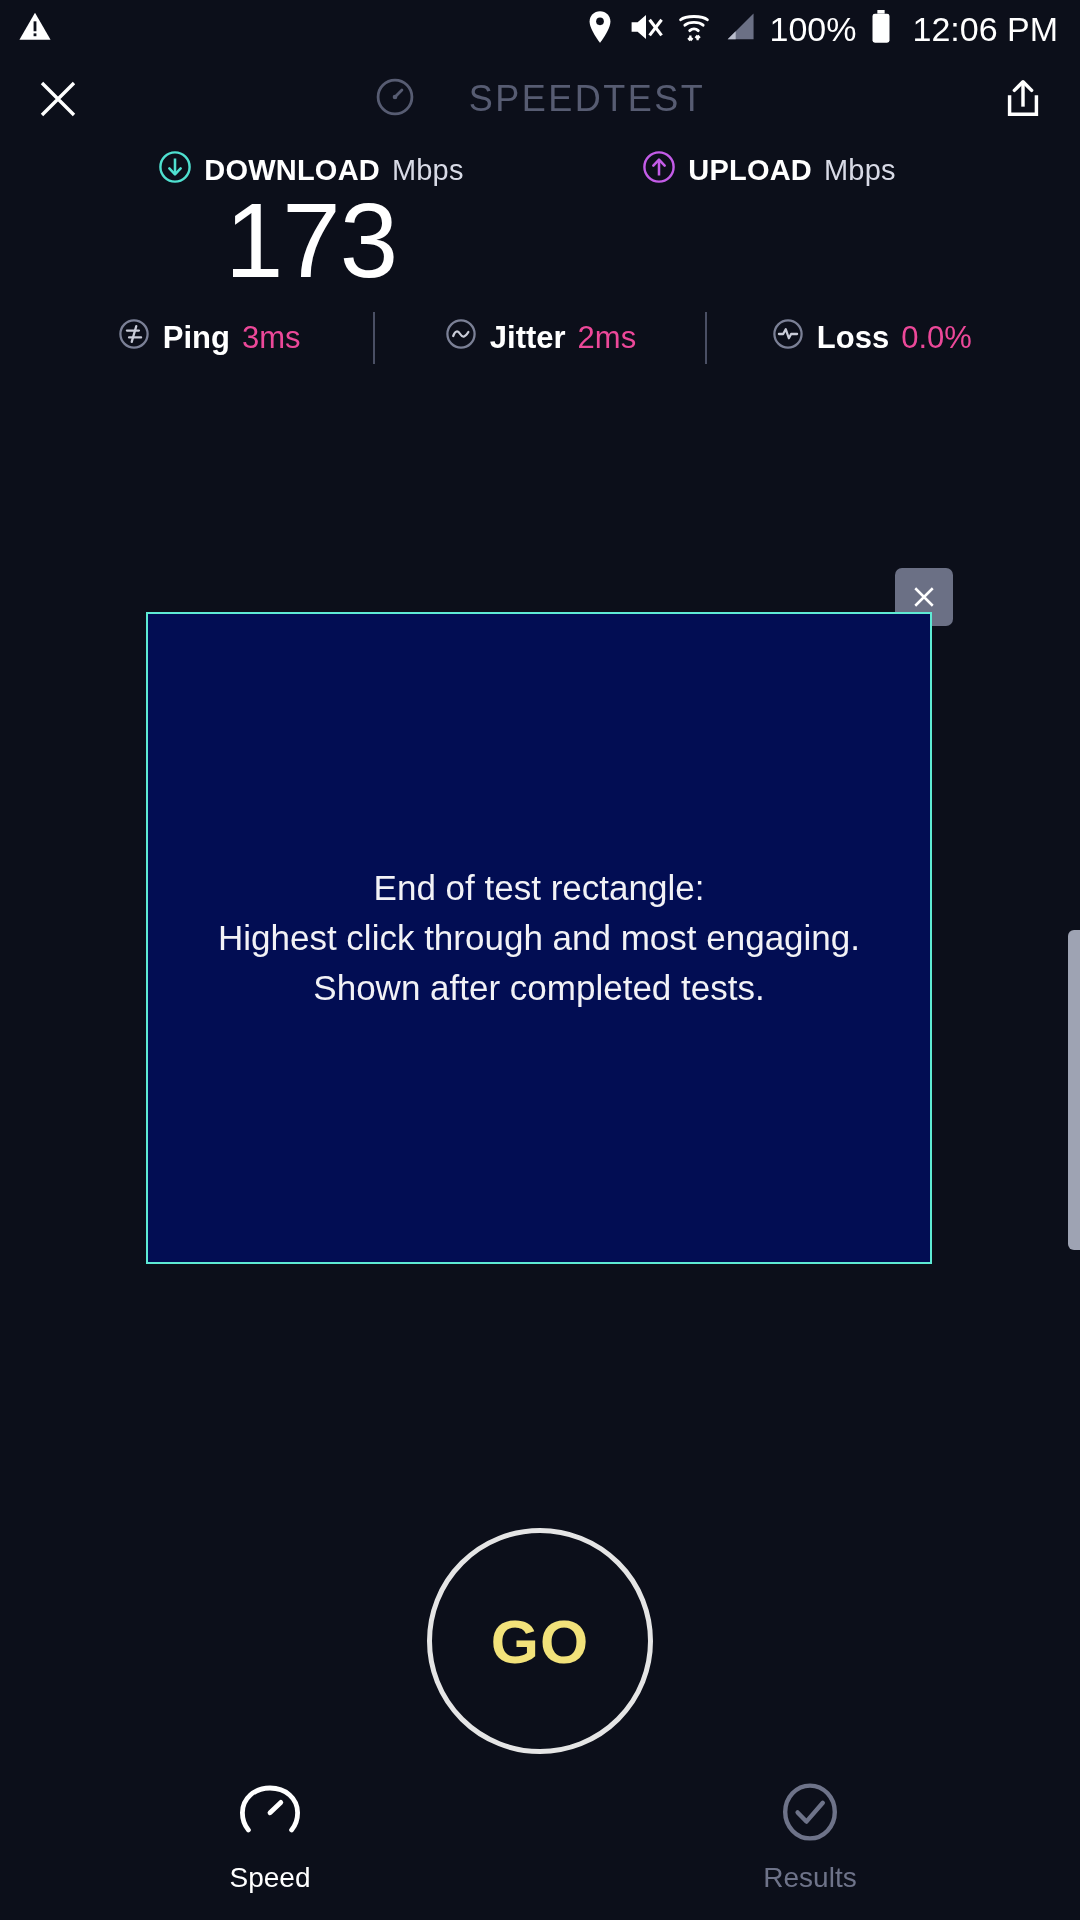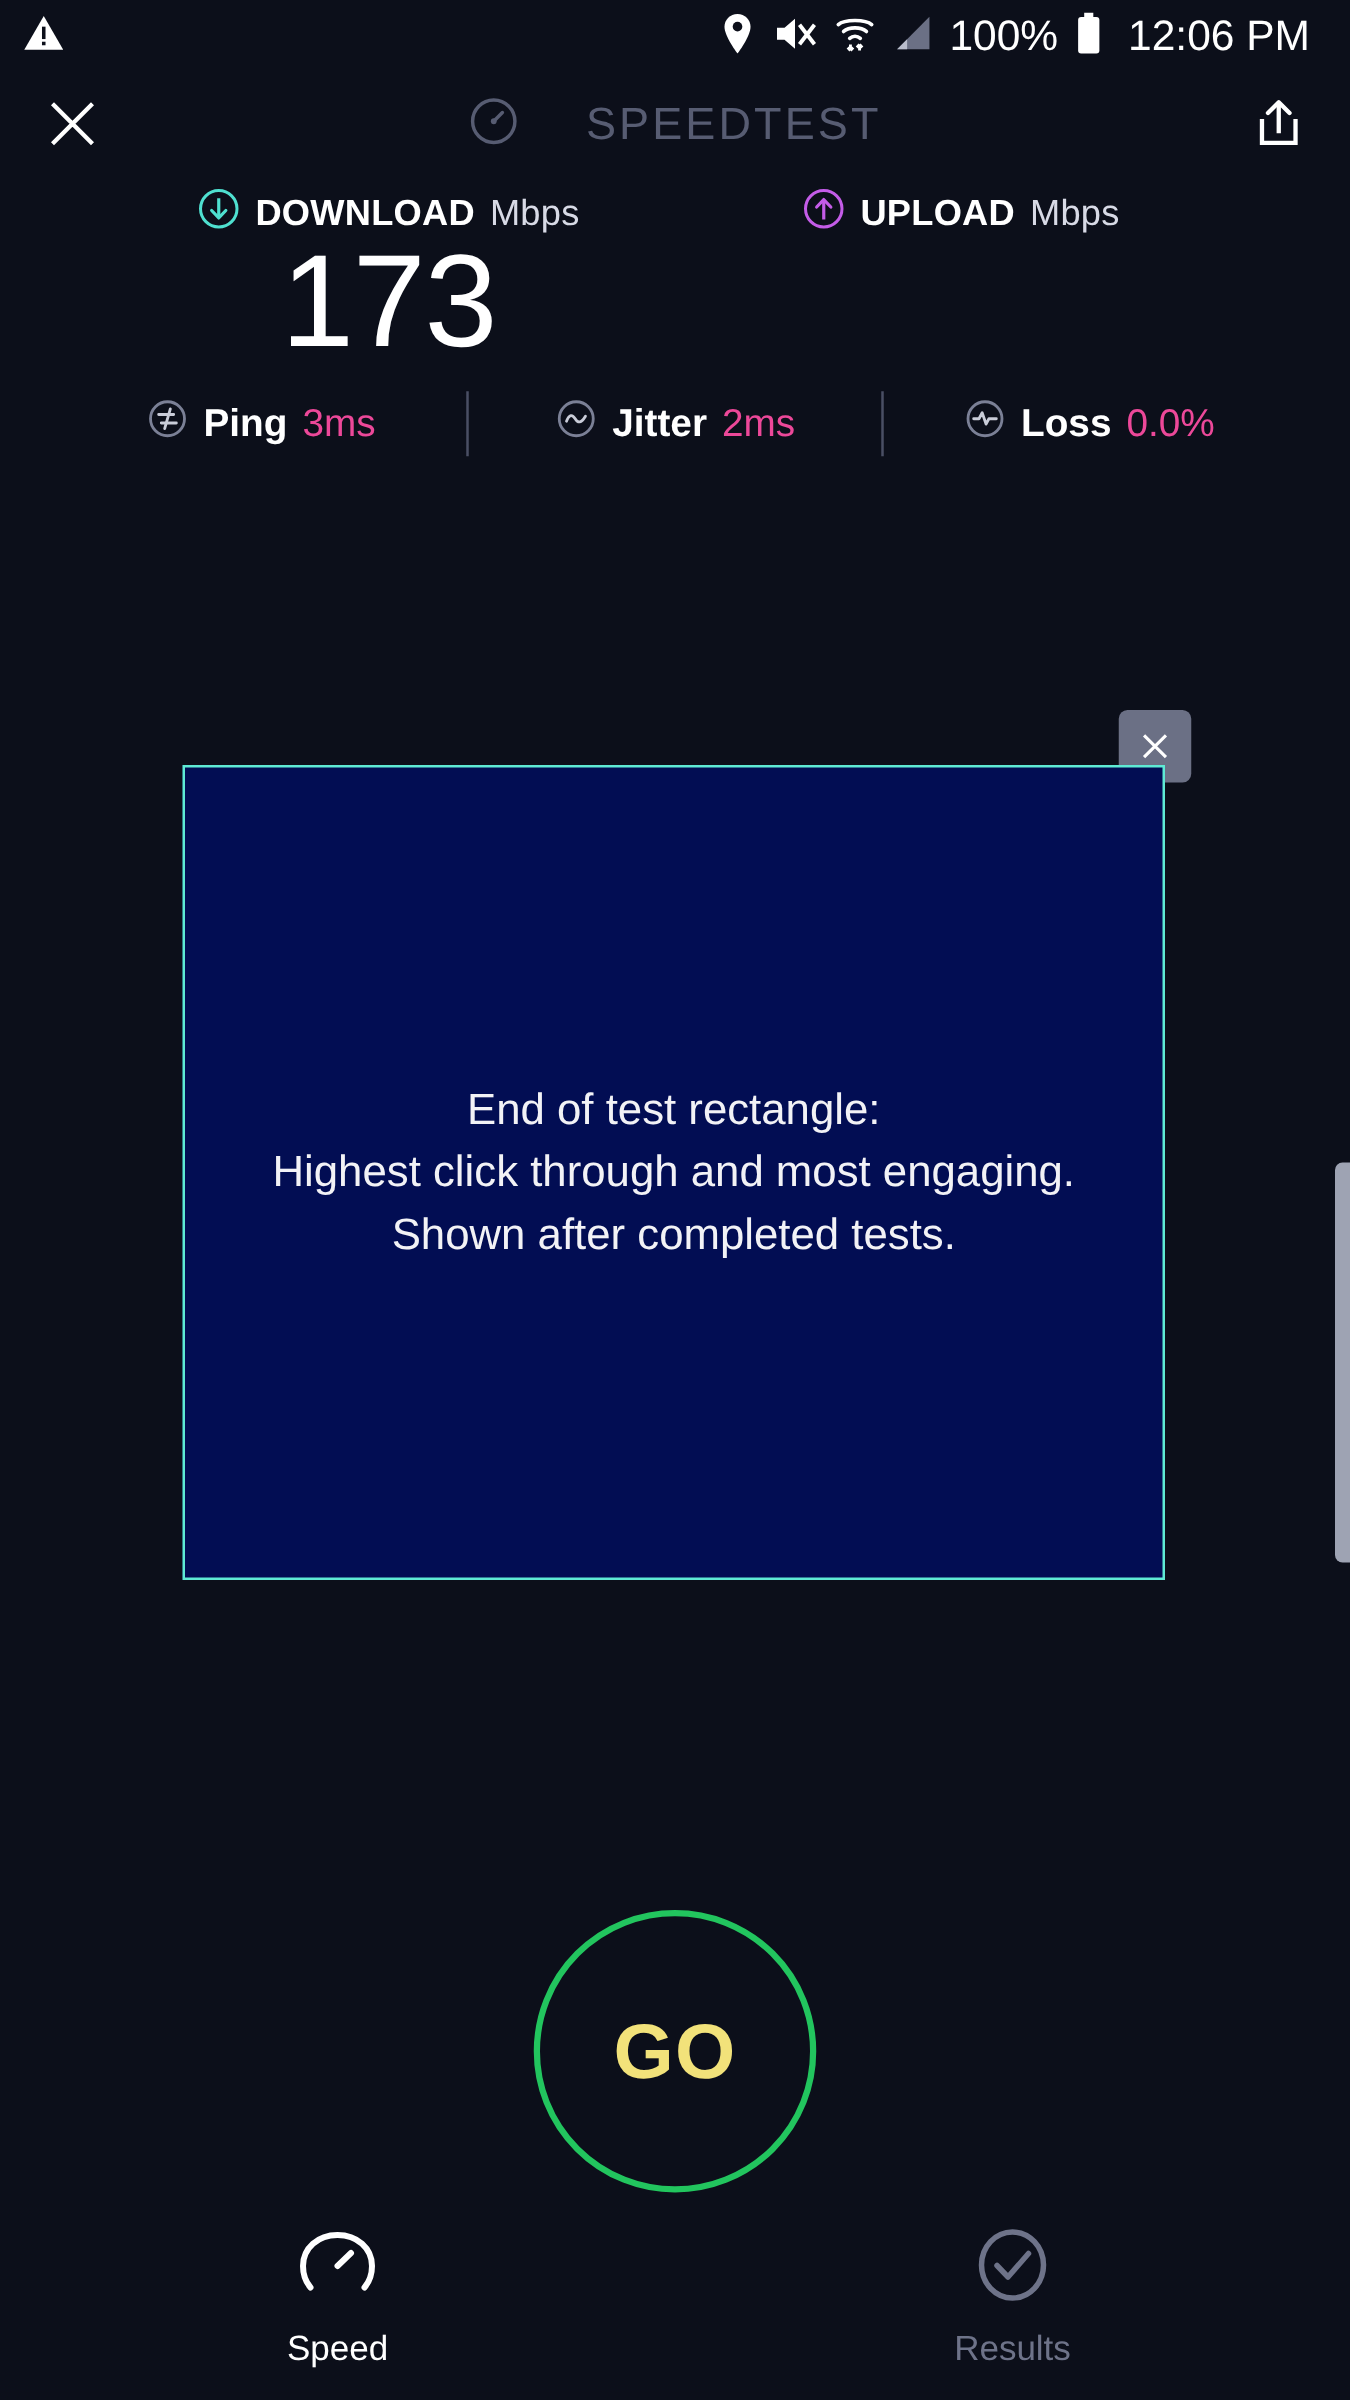--- a/index.html
+++ b/index.html
@@ -15,21 +15,21 @@
     color: #ffffff;
     position: relative;
   }
 
   
   .status-bar {
     height: 58px;
     display: flex;
     align-items: center;
     justify-content: space-between;
-    padding: 0 32px 0 18px;
+    padding: 0 22px 0 18px;
     box-sizing: border-box;
   }
   .status-left { display: flex; align-items: center; }
   .status-right {
     display: flex;
     align-items: center;
     gap: 14px;
   }
   .status-icon { display: block; }
   .battery-pct {
@@ -197,21 +197,21 @@
     position: absolute;
     left: 0; right: 0;
     top: 1528px;
     display: flex;
     justify-content: center;
   }
   .go-button {
     width: 216px;
     height: 216px;
     border-radius: 50%;
-    border: 5px solid #22c55e;
+    border: 5px solid #e5e5e5;
     display: flex;
     align-items: center;
     justify-content: center;
     cursor: pointer;
     background: transparent;
   }
   .go-label {
     color: #f2e27a;
     font-size: 62px;
     font-weight: 700;

